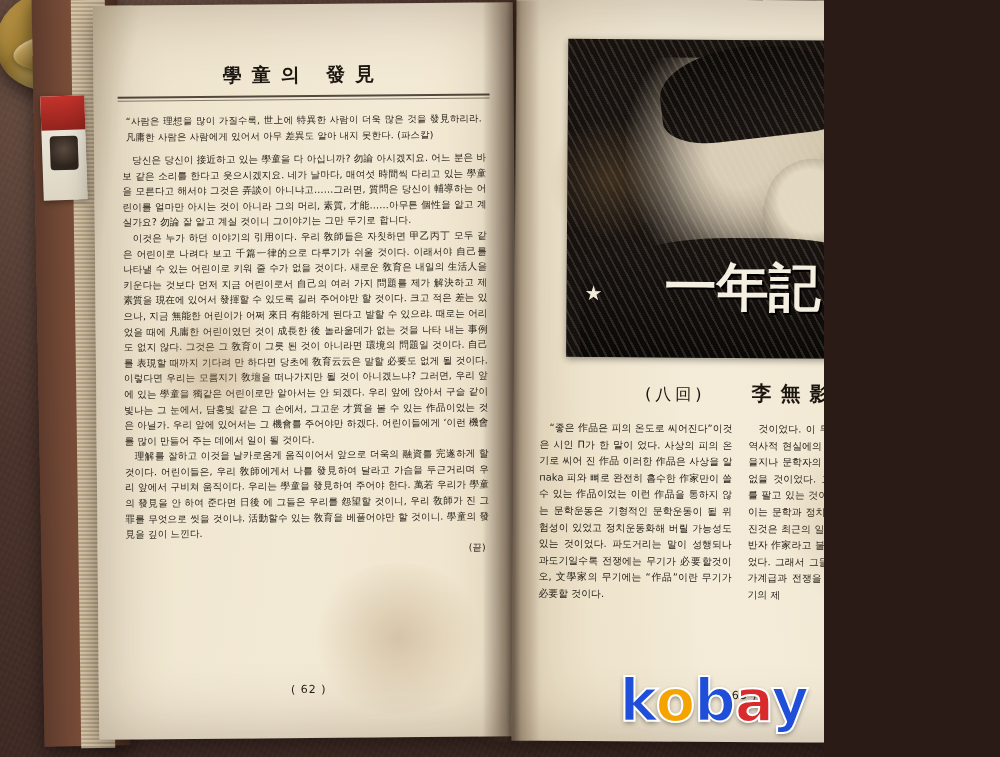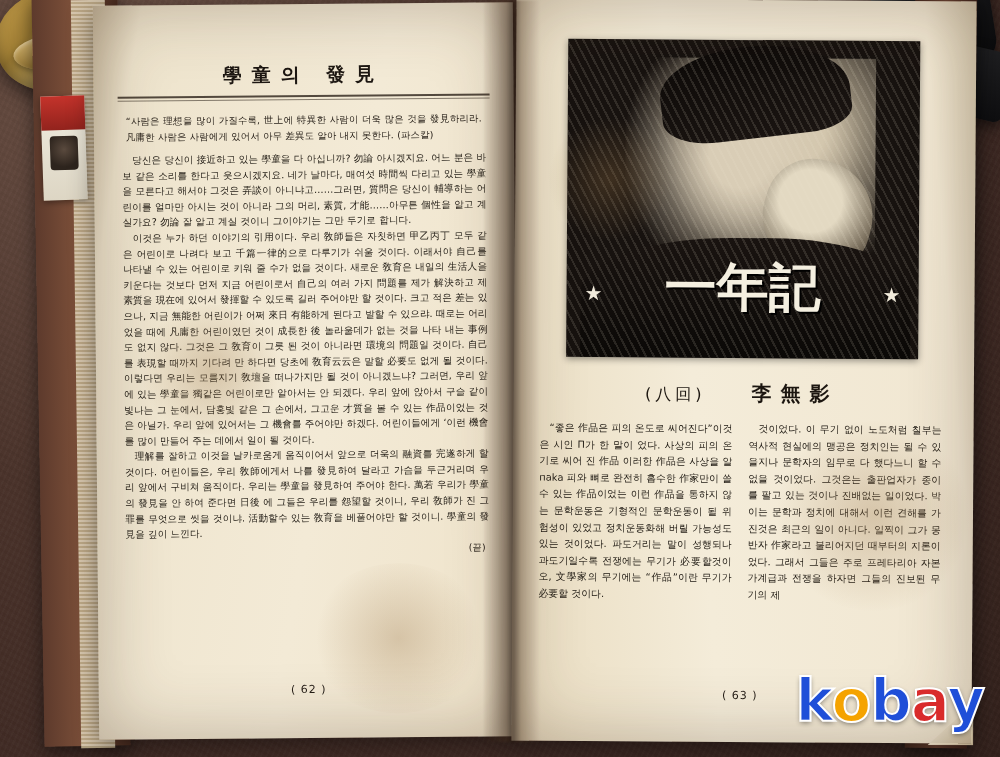--- a/index.html
+++ b/index.html
@@ -1,21 +1,21 @@
 <!DOCTYPE html>
 <html><head>
 <meta charset="utf-8">
 <style>
   html,body{margin:0;padding:0;}
   body{
     width:1000px;height:757px;overflow:hidden;
     font-family:"DejaVu Sans", sans-serif;
     background:#2b1b16;
   }
-  #scene{position:relative;width:1000px;height:757px;overflow:hidden;background:#3a2420;}
+  #scene{position:relative;width:824px;height:757px;overflow:hidden;background:#3a2420;}
 
   
   .desk{
     position:absolute;inset:0;
     background:
       radial-gradient(circle at 15% 8%, #6e5347 0%, #4a332b 40%, #33211c 100%),
       linear-gradient(145deg,#54382e 0%,#3b241e 60%,#2a1713 100%);
   }
   .desk-grain{
     position:absolute;inset:0;opacity:.35;

